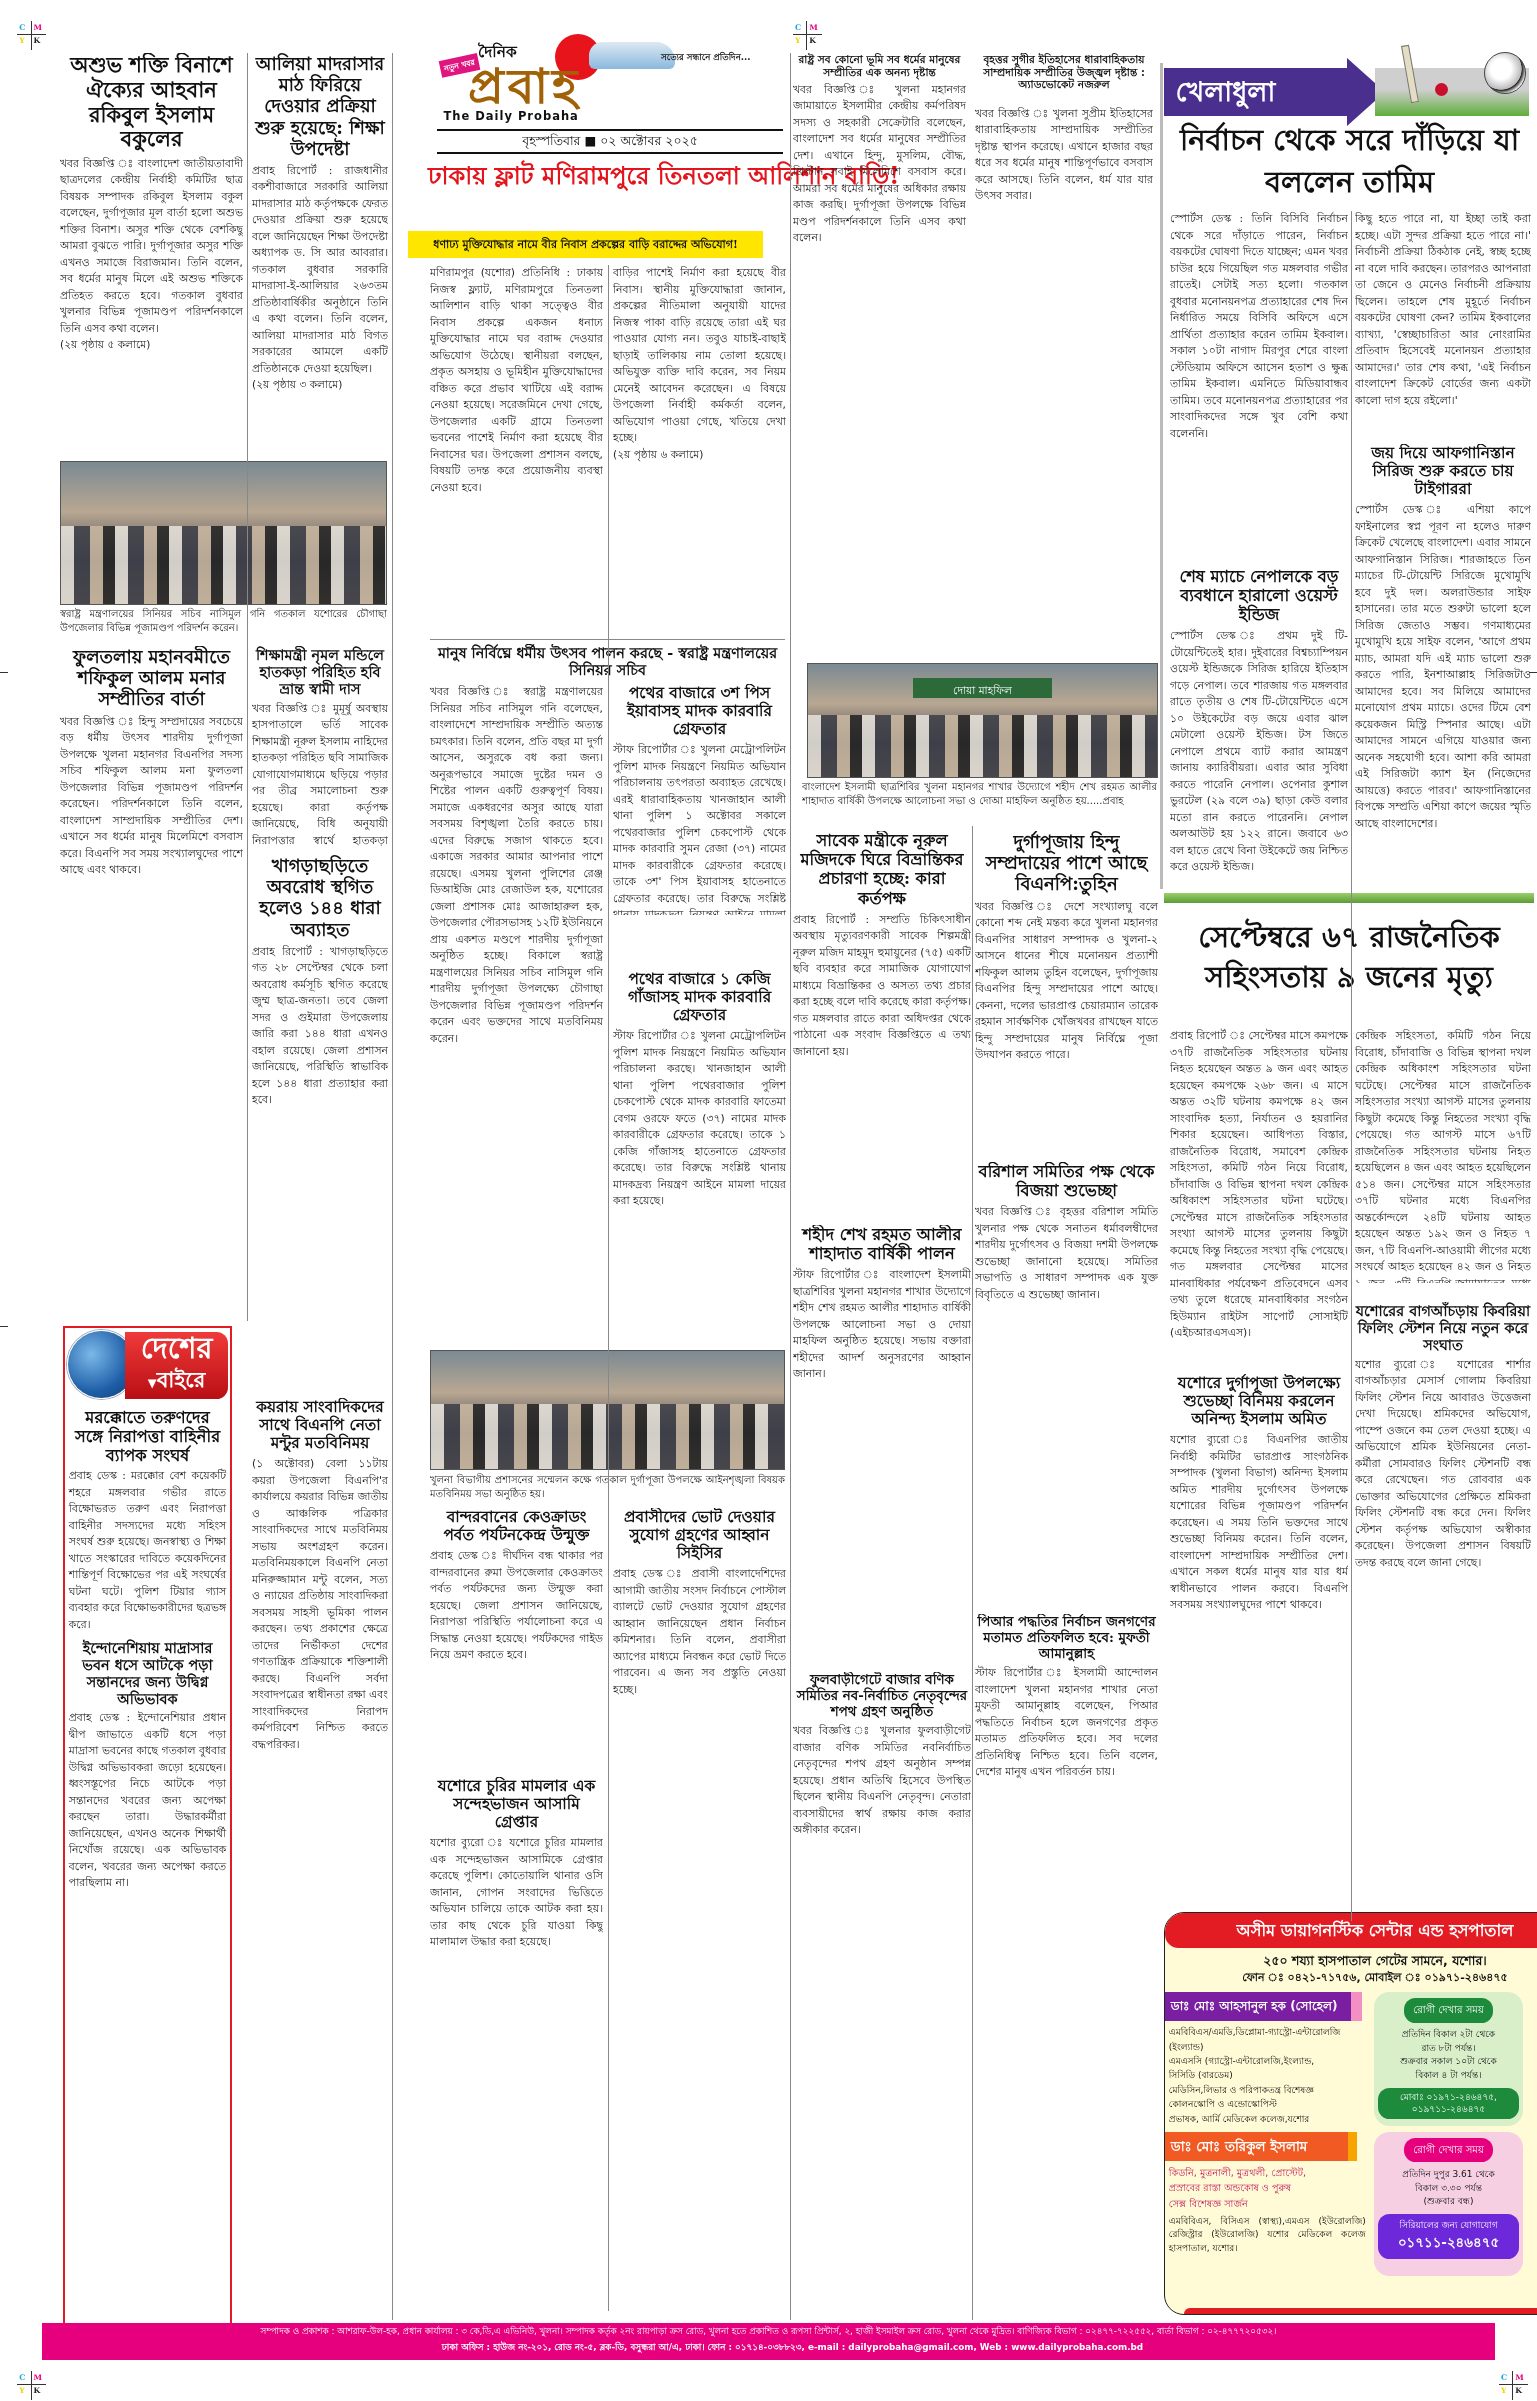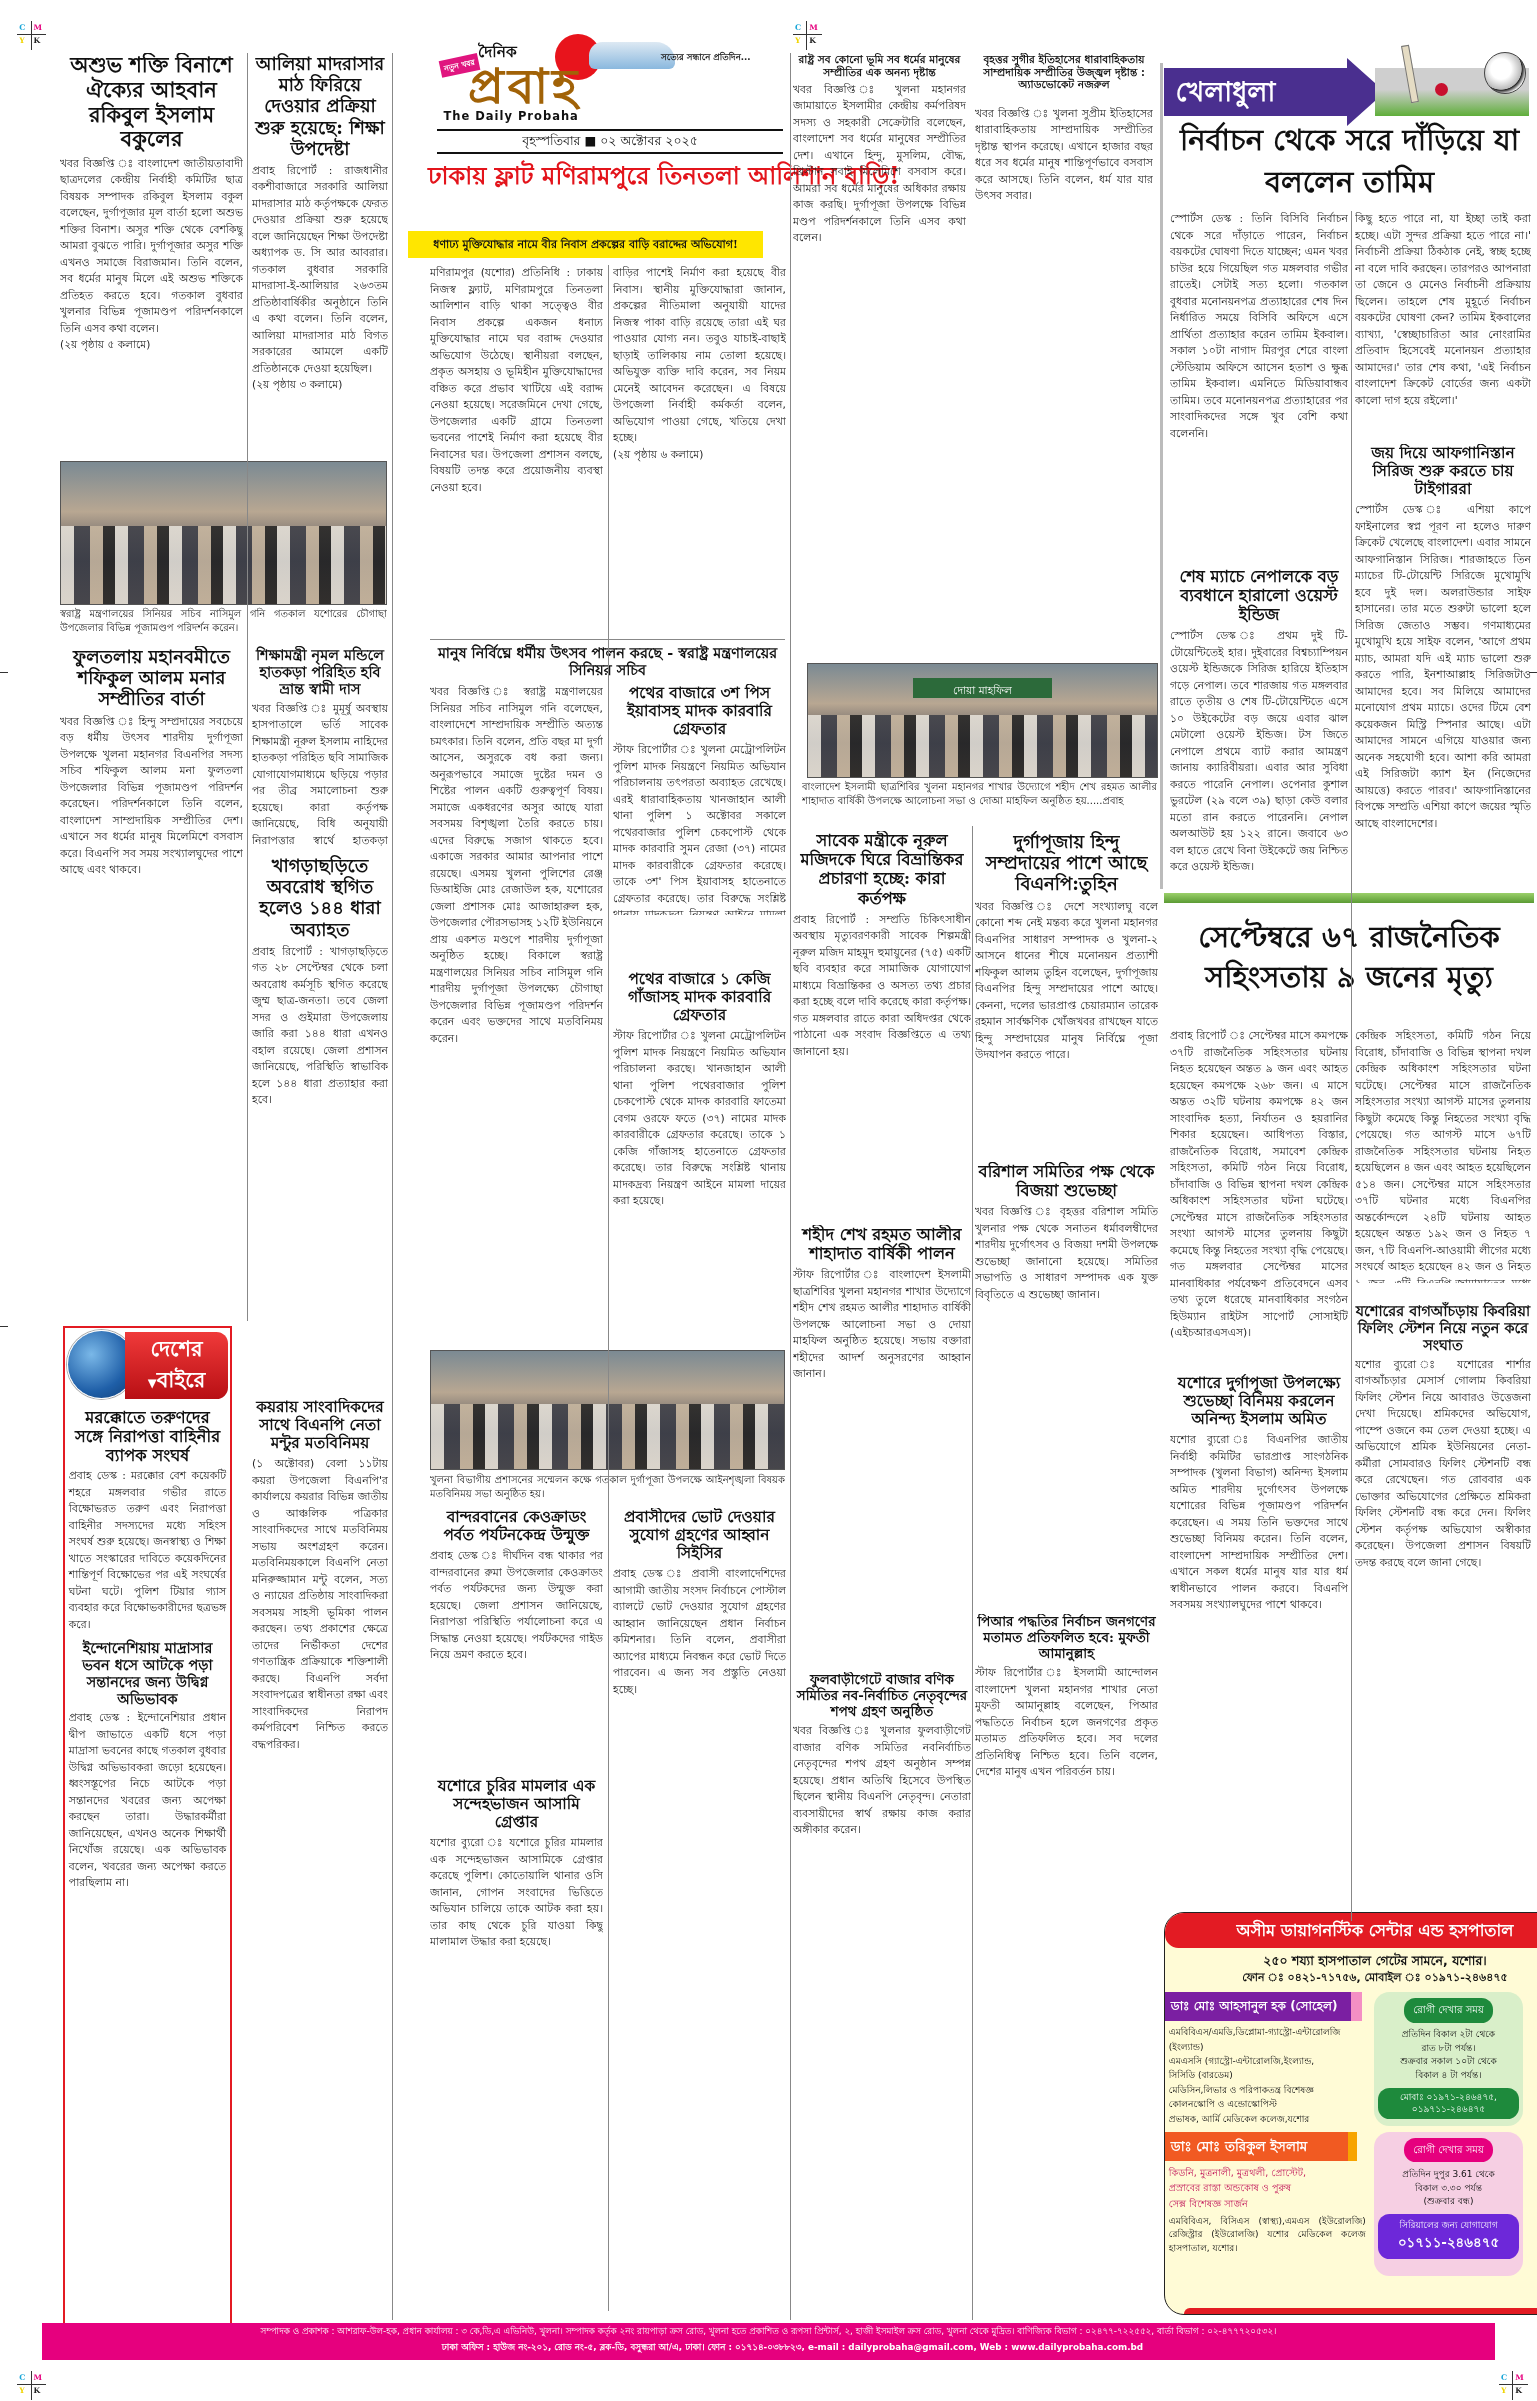--- a/index.html
+++ b/index.html
@@ -91,21 +91,21 @@
 
 <div class="col" style="left:252px;top:855px;width:136px;height:538px;">
   <div class="hl sm">খাগড়াছড়িতে অবরোধ স্থগিত হলেও ১৪৪ ধারা অব্যাহত</div>
   <div class="body" style="margin-top:3.8px;">প্রবাহ রিপোর্ট : খাগড়াছড়িতে গত ২৮ সেপ্টেম্বর থেকে চলা অবরোধ কর্মসূচি স্থগিত করেছে জুম্ম ছাত্র-জনতা। তবে জেলা সদর ও গুইমারা উপজেলায় জারি করা ১৪৪ ধারা এখনও বহাল রয়েছে। জেলা প্রশাসন জানিয়েছে, পরিস্থিতি স্বাভাবিক হলে ১৪৪ ধারা প্রত্যাহার করা হবে।</div>
 </div>
 
 <div class="abs" style="left:63px;top:1326px;width:169px;height:999px;border:2.9px solid #e31b23;background:#fff;overflow:hidden;">
   <div style="position:relative;height:77px;">
     <div style="position:absolute;left:1.9px;top:1.9px;width:69px;height:69px;border-radius:50%;background:radial-gradient(circle at 35% 35%,#7ab8e8,#1f5fa8 60%,#0d3b73);border:1.9px solid #fff;box-shadow:0 0 0 1px #aaa;"></div>
     <div style="position:absolute;left:60px;top:3.8px;right:1.9px;height:67px;background:linear-gradient(180deg,#f03a3a,#b80f14);border-radius:0 11.5px 11.5px 0;color:#fff;font-family:'DejaVu Serif',serif;font-weight:bold;text-align:center;">
-      <div style="font-size:21px;line-height:33px;">দেশের</div>
+      <div style="font-size:29px;line-height:33px;">দেশের</div>
       <div style="font-size:21px;line-height:29px;"><span style="font-size:11.5px">▼</span><span>বাইরে</span></div>
     </div>
   </div>
   <div style="padding:2.9px 3.8px;">
     <div class="hl sm" style="font-size:16.3px">মরক্কোতে তরুণদের সঙ্গে নিরাপত্তা বাহিনীর ব্যাপক সংঘর্ষ</div>
     <div class="body" style="margin-top:2.9px;">প্রবাহ ডেস্ক : মরক্কোর বেশ কয়েকটি শহরে মঙ্গলবার গভীর রাতে বিক্ষোভরত তরুণ এবং নিরাপত্তা বাহিনীর সদস্যদের মধ্যে সহিংস সংঘর্ষ শুরু হয়েছে। জনস্বাস্থ্য ও শিক্ষা খাতে সংস্কারের দাবিতে কয়েকদিনের শান্তিপূর্ণ বিক্ষোভের পর এই সংঘর্ষের ঘটনা ঘটে। পুলিশ টিয়ার গ্যাস ব্যবহার করে বিক্ষোভকারীদের ছত্রভঙ্গ করে।</div>
   </div>
   <div style="padding:2.9px 3.8px;">
     <div class="hl sm" style="font-size:14.4px">ইন্দোনেশিয়ায় মাদ্রাসার ভবন ধসে আটকে পড়া সন্তানদের জন্য উদ্বিগ্ন অভিভাবক</div>
     <div class="body" style="margin-top:2.9px;">প্রবাহ ডেস্ক : ইন্দোনেশিয়ার প্রধান দ্বীপ জাভাতে একটি ধসে পড়া মাদ্রাসা ভবনের কাছে গতকাল বুধবার উদ্বিগ্ন অভিভাবকরা জড়ো হয়েছেন। ধ্বংসস্তূপের নিচে আটকে পড়া সন্তানদের খবরের জন্য অপেক্ষা করছেন তারা। উদ্ধারকর্মীরা জানিয়েছেন, এখনও অনেক শিক্ষার্থী নিখোঁজ রয়েছে। এক অভিভাবক বলেন, খবরের জন্য অপেক্ষা করতে পারছিলাম না।</div>

